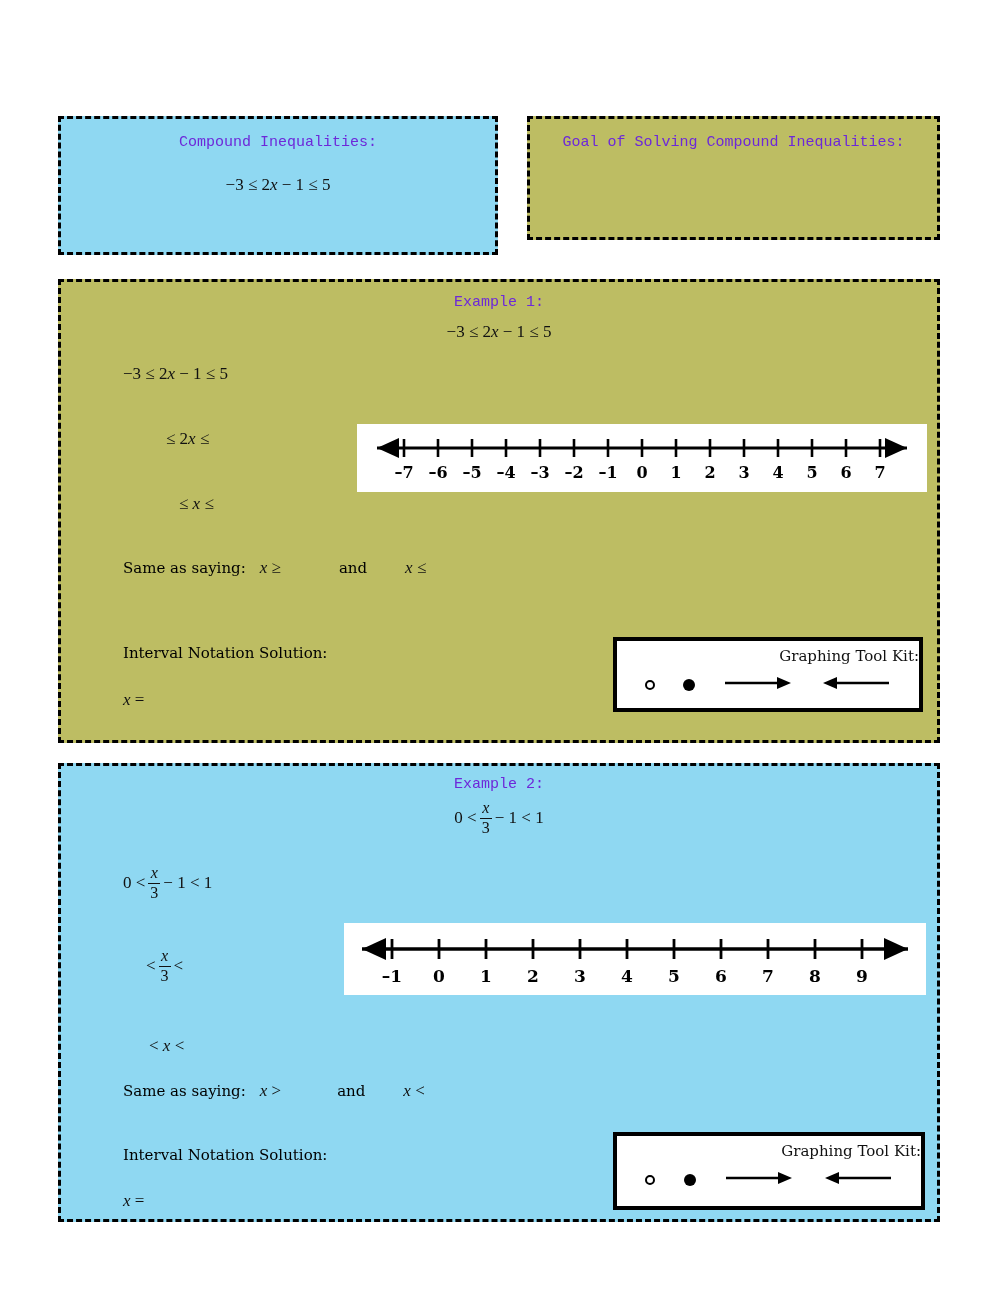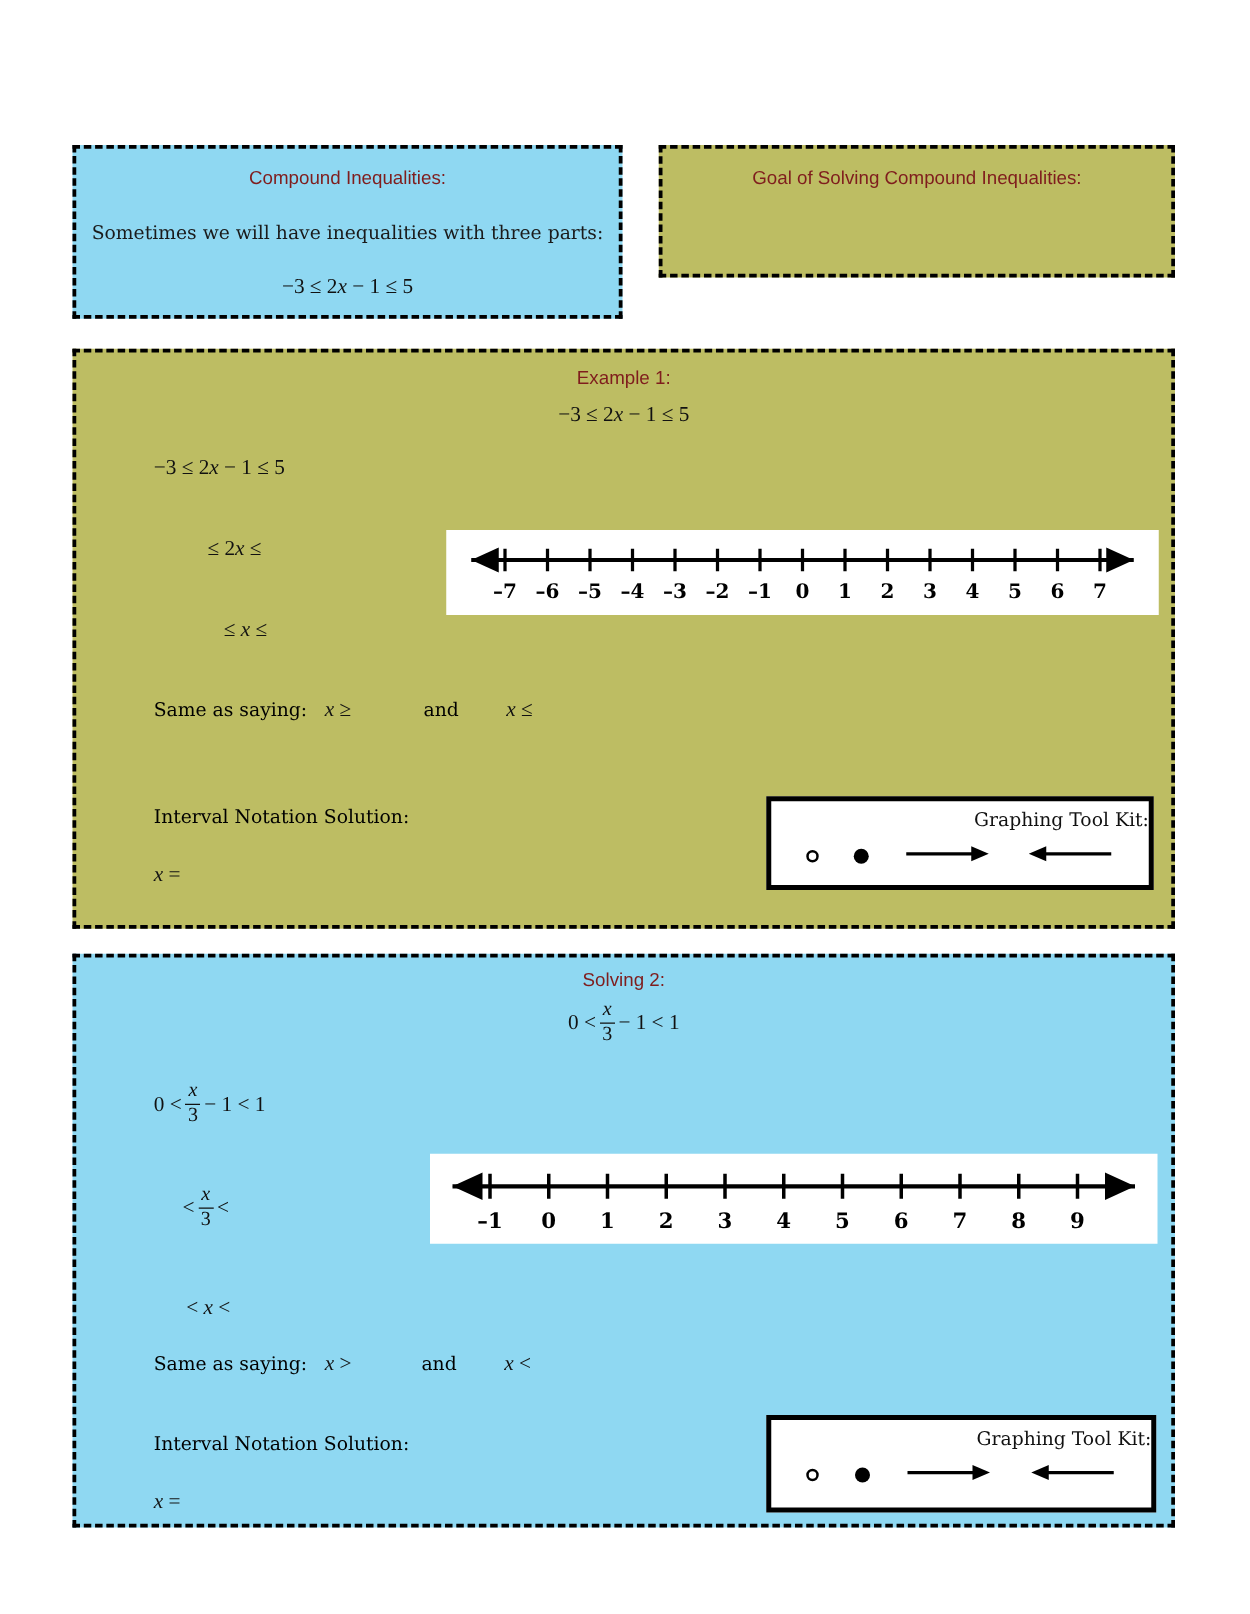--- a/index.html
+++ b/index.html
@@ -25,23 +25,23 @@
   
   .dbox {
     position: absolute;
     border: 3px dashed #000000;
   }
   .blue { background: #8FD8F2; }
   .olive { background: #BDBD63; }
 
   .box-heading {
     text-align: center;
-    font-family: Liberation Sans, sans-serif;
+    font-family: Liberation Mono, monospace;
     font-size: 15px;
-    color: #7f1d1d;
+    color: #6d28d9;
   }
   .box-line {
     text-align: center;
     font-family: "DejaVu Serif", "Liberation Serif", serif;
     font-size: 15px;
     color: #1a1a1a;
   }
 
   
   .math {
@@ -108,25 +108,24 @@
   }
 </style>
 </head>
 <body>
 
 <div class="page">
 
 
   <div class="dbox blue" style="left:58px; top:116px; width:440px; height:139px;">
     <div class="box-heading" style="margin-top:15px;">Compound Inequalities:</div>
-    <div class="box-line" style="margin-top:26px;">Sometimes we will have inequalities with three parts:</div>
     <div class="math" style="text-align:center; margin-top:24px;"><span>−3 ≤ 2</span><span class="var">x</span><span> − 1 ≤ 5</span></div>
   </div>
 
-  <div class="dbox olive" style="left:527px; top:116px; width:413px; height:106px;">
+  <div class="dbox olive" style="left:527px; top:116px; width:413px; height:124px;">
     <div class="box-heading" style="margin-top:15px;">Goal of Solving Compound Inequalities:</div>
   </div>
 
   <div class="dbox olive" style="left:58px; top:279px; width:882px; height:464px;">
 
     <div class="box-heading" style="margin-top:12px;">Example 1:</div>
 
     <div class="math" style="text-align:center; margin-top:11px;"><span>−3 ≤ 2</span><span class="var">x</span><span> − 1 ≤ 5</span></div>
 
     <div class="math workline" style="left:62px; top:82px;"><span>−3 ≤ 2</span><span class="var">x</span><span> − 1 ≤ 5</span></div>
@@ -203,21 +202,21 @@
               <line x1="10" y1="8" x2="68" y2="8" stroke="#000" stroke-width="2.6"></line>
               <polygon points="2,8 16,2 16,14" fill="#000"></polygon>
             </svg>
         </span>
       </div>
     </div>
   </div>
 
   <div class="dbox blue" style="left:58px; top:763px; width:882px; height:459px;">
 
-    <div class="box-heading" style="margin-top:10px;">Solving 2:</div>
+    <div class="box-heading" style="margin-top:10px;">Example 2:</div>
 
     <div class="math" style="text-align:center; margin-top:8px;"><span>0 &lt;</span><span class="frac"><span class="num">x</span><span class="bar"></span><span class="den">3</span></span><span>− 1 &lt; 1</span></div>
 
     <div class="math workline" style="left:62px; top:100px;"><span>0 &lt;</span><span class="frac"><span class="num">x</span><span class="bar"></span><span class="den">3</span></span><span>− 1 &lt; 1</span></div>
 
     <div class="math workline" style="left:85px; top:183px;"><span>&lt;</span><span class="frac"><span class="num">x</span><span class="bar"></span><span class="den">3</span></span><span>&lt;</span></div>
 
     <div class="math workline" style="left:88px; top:270px;"><span>&lt; </span><span class="var">x</span><span> &lt;</span></div>
 
     <div class="workline" style="left:62px; top:315px; display:flex; align-items:baseline;">

